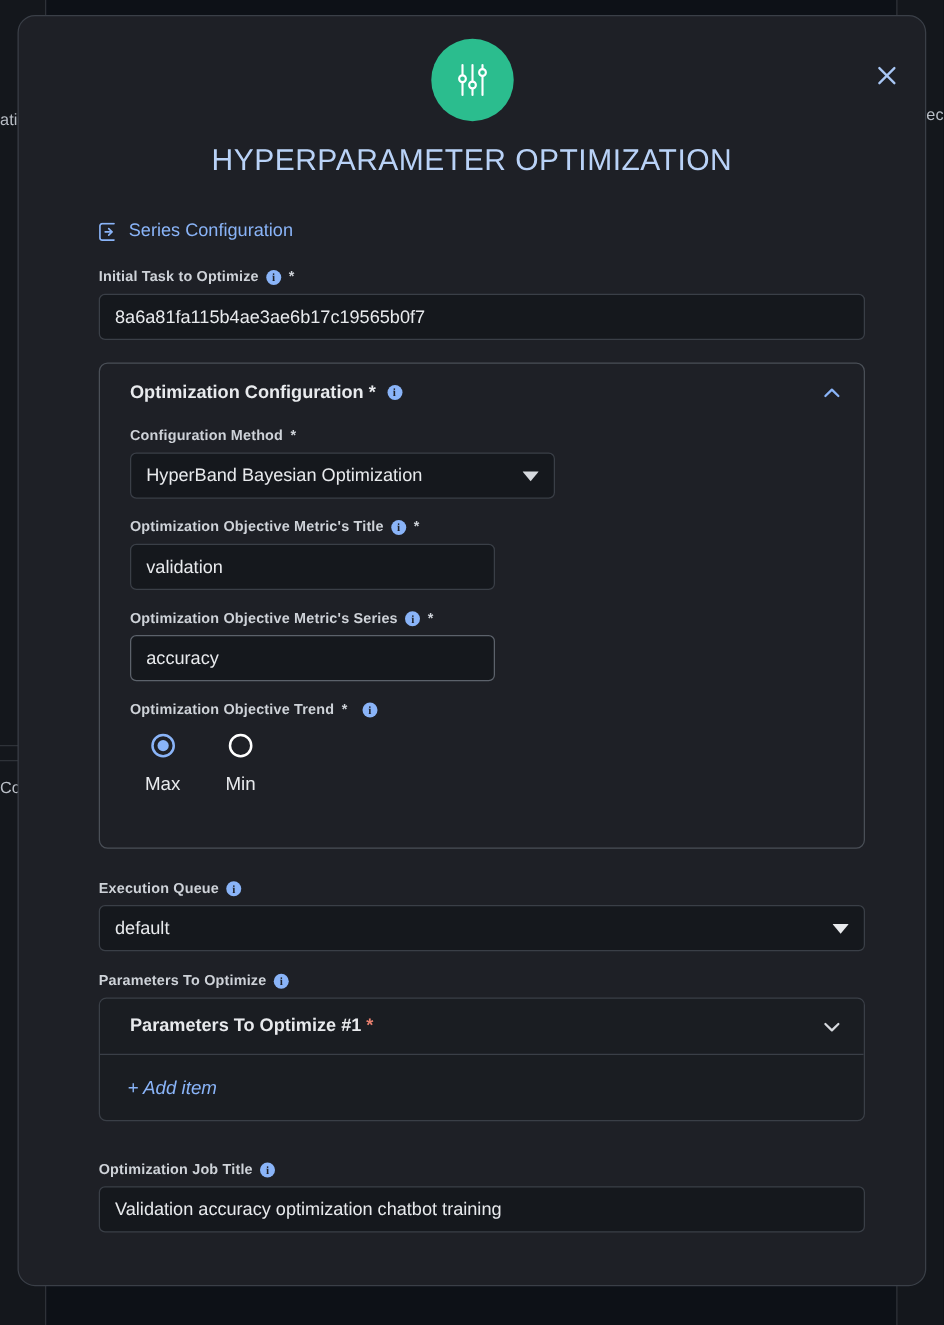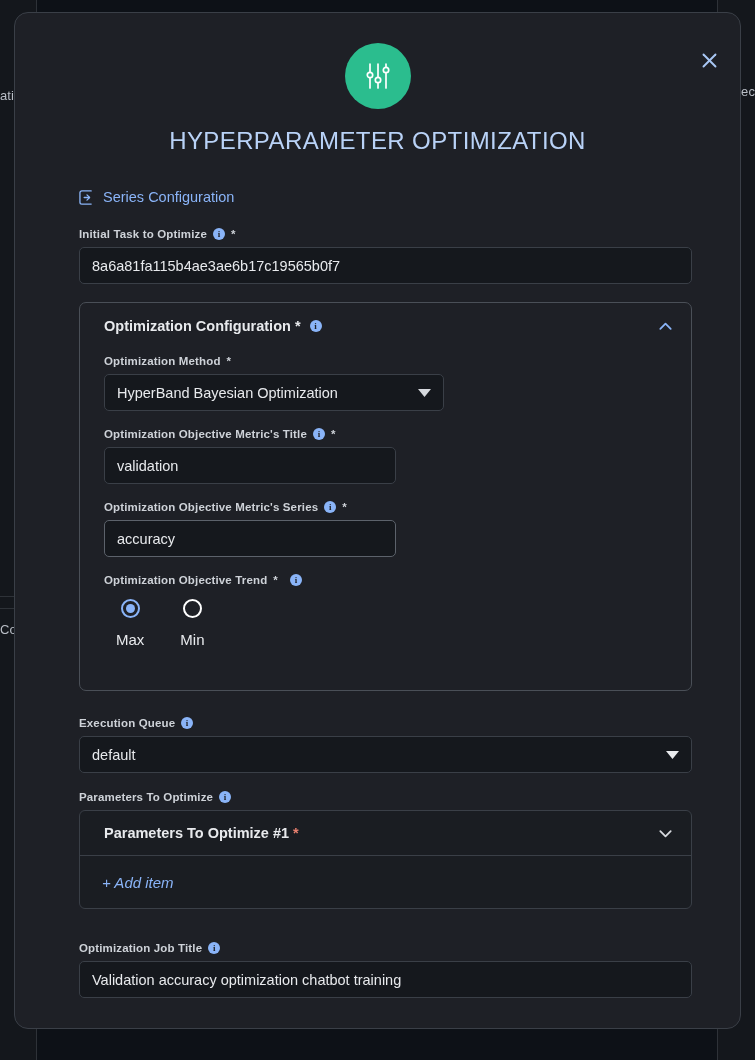--- a/index.html
+++ b/index.html
@@ -75,21 +75,21 @@
     height: 34px;
     display: flex;
     align-items: center;
     justify-content: center;
     cursor: pointer;
     color: #a9c7f5;
   }
   .close-btn svg { display: block; }
 
   .modal-head {
-    padding-top: 30px;
+    padding-top: 18px;
     display: flex;
     flex-direction: column;
     align-items: center;
   }
   .logo {
     width: 66px;
     height: 66px;
     border-radius: 50%;
     background: #2bbd8e;
     display: flex;
@@ -351,21 +351,21 @@
           <svg width="17" height="17" viewBox="0 0 18 18" fill="none" stroke="currentColor" stroke-width="1.9" stroke-linecap="round" stroke-linejoin="round">
             <polyline points="3.5,11.5 9,6 14.5,11.5"></polyline>
           </svg>
         </span>
       </div>
 
       <div class="panel-body">
 
         <div class="field">
           <div class="flabel">
-            <span>Optimization Method</span>
+            <span>Configuration Method</span>
               <span class="star">*</span>
           </div>
           <div class="select-wrap">
             <input class="input" type="text" readonly="" value="HyperBand Bayesian Optimization" style="">
             <span class="arrow">
               <svg width="13" height="9" viewBox="0 0 13 9" fill="#d6d9de">
                 <polygon points="0,0.6 13,0.6 6.5,8.4"></polygon>
               </svg>
             </span>
           </div>

